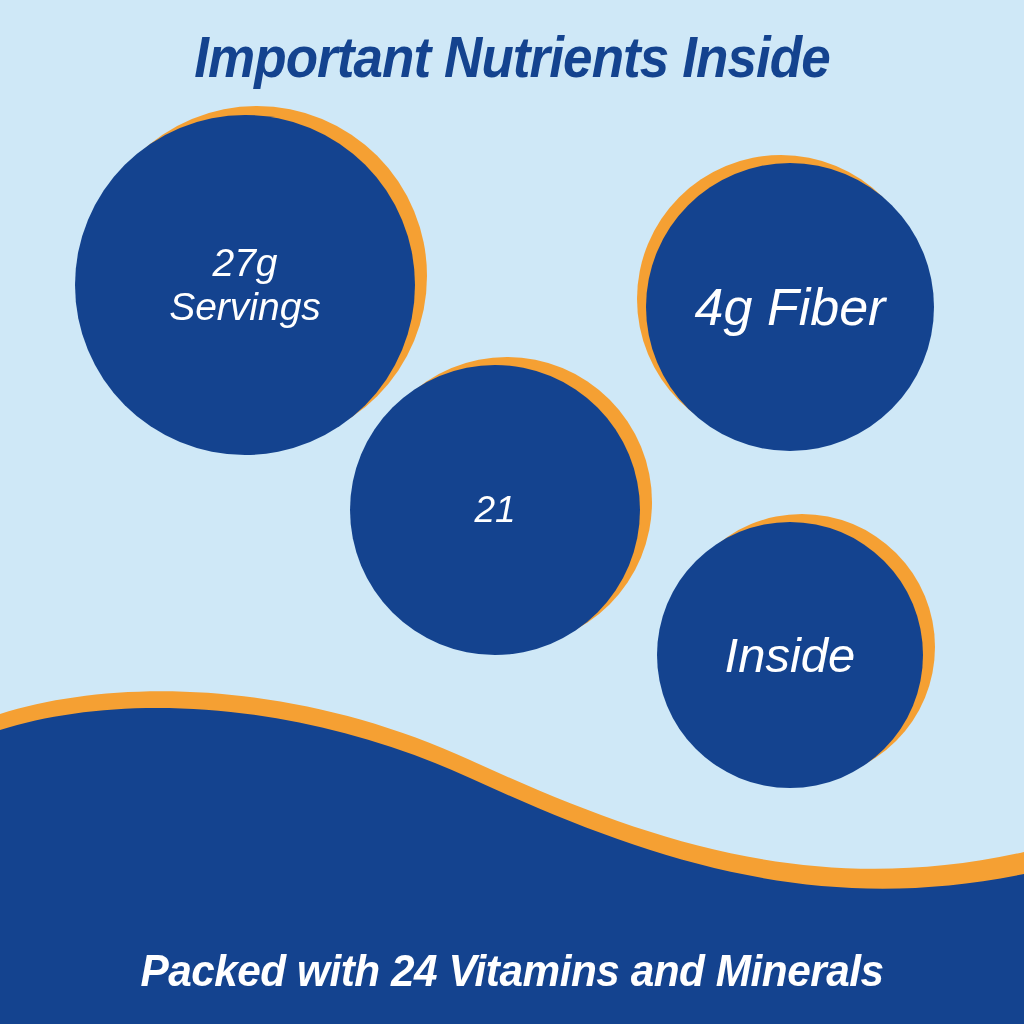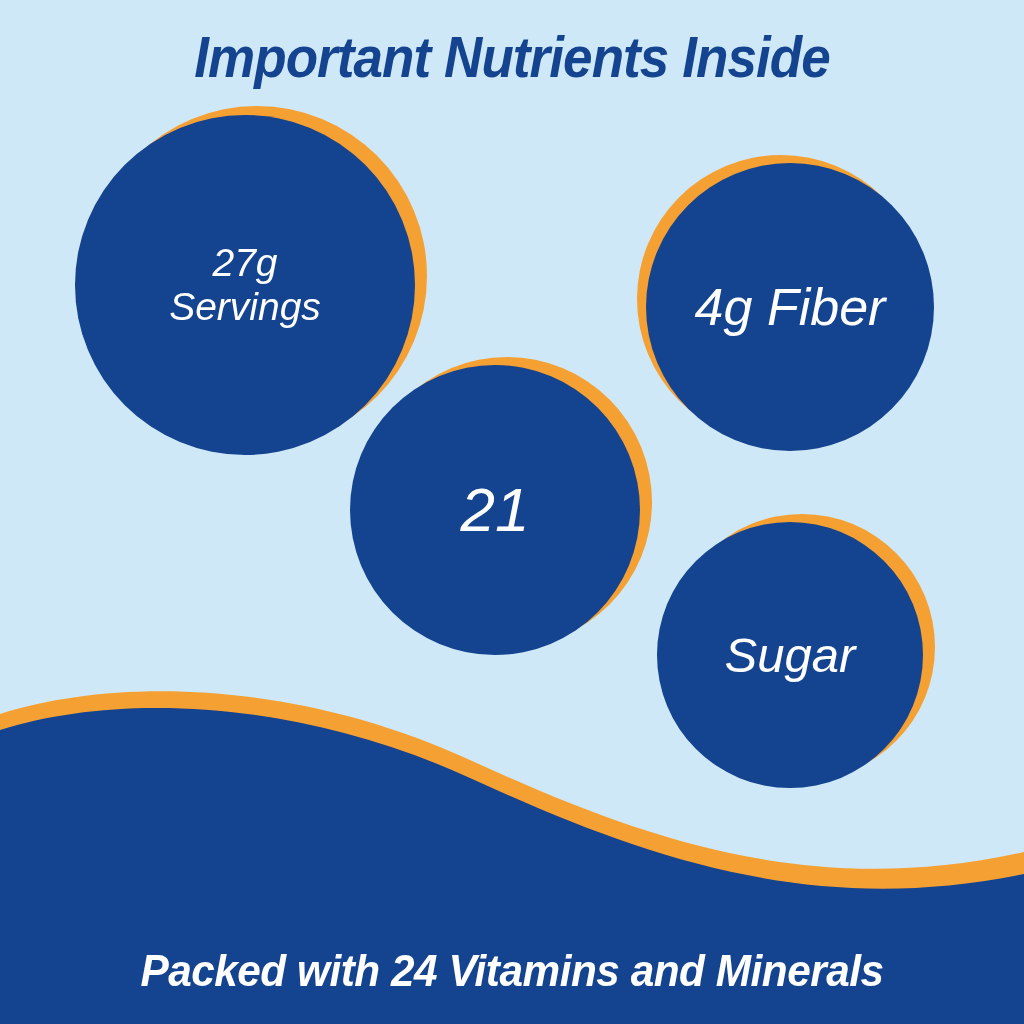--- a/index.html
+++ b/index.html
@@ -72,31 +72,31 @@
     <div class="shadow" style="left:637px;top:155px;width:288px;height:288px;"></div>
     <div class="disc" style="left:646px;top:163px;width:288px;height:288px;font-size:52px;">
       <div>
         <span>4g Fiber</span>
       </div>
     </div>
   </div>
 
   <div class="bubble">
     <div class="shadow" style="left:362px;top:357px;width:290px;height:290px;"></div>
-    <div class="disc" style="left:350px;top:365px;width:290px;height:290px;font-size:62px;">
+    <div class="disc" style="left:350px;top:365px;width:290px;height:290px;font-size:37px;">
       <div>
         <span>21</span>
       </div>
     </div>
   </div>
 
   <div class="bubble">
     <div class="shadow" style="left:669px;top:514px;width:266px;height:266px;"></div>
     <div class="disc" style="left:657px;top:522px;width:266px;height:266px;font-size:49px;">
       <div>
-        <span>Sugar</span>
+        <span>Inside</span>
       </div>
     </div>
   </div>
 
   <div class="footer">Packed with 24 Vitamins and Minerals</div>
 
 </div>
 
 </body></html>

